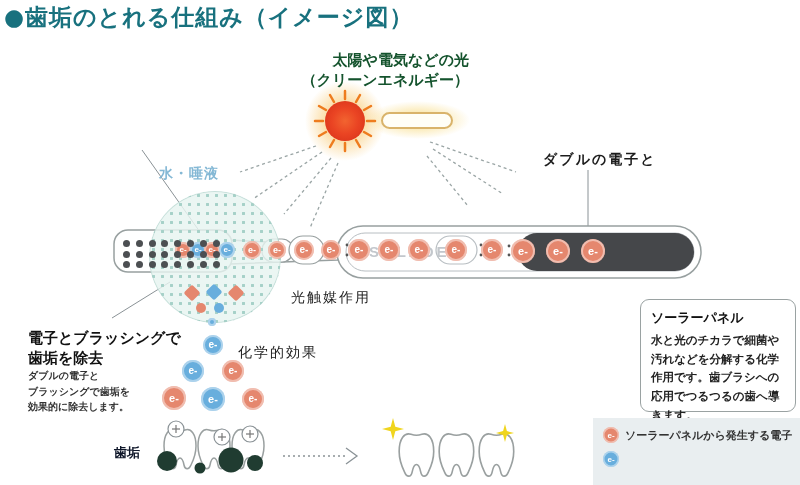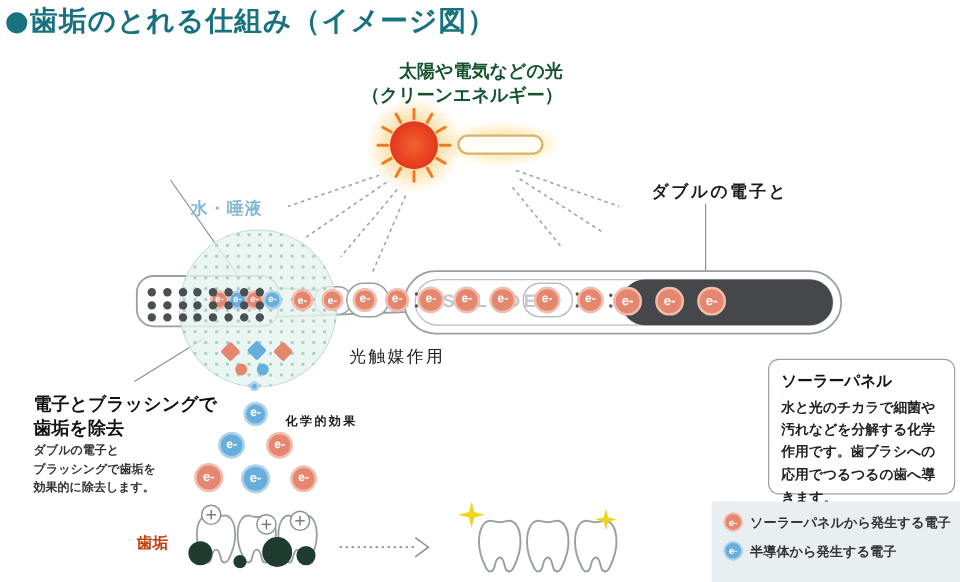--- a/index.html
+++ b/index.html
@@ -8,27 +8,27 @@
   .abs{position:absolute;}
   .pagetitle{left:4px;top:2px;font-family:"DejaVu Serif",serif;font-weight:bold;
              font-size:23px;color:#18717e;letter-spacing:1px;white-space:nowrap;}
   .light-label{left:274px;top:50px;width:195px;text-align:right;font-weight:bold;
                font-size:15px;line-height:1.35;color:#14532d;white-space:pre-line;}
   .tio2{left:54px;top:121px;font-weight:bold;font-size:15px;color:#1c1c1c;white-space:nowrap;}
   .tio2 sub{font-size:10px;}
   .water{left:159px;top:165px;font-weight:bold;font-size:14px;color:#84b8d5;letter-spacing:1px;}
   .solar{left:543px;top:151px;font-weight:bold;font-size:14px;letter-spacing:2px;color:#1c1c1c;}
   .photocat{left:260px;top:289px;font-weight:normal;font-size:14px;letter-spacing:2px;color:#1c1c1c;margin-left:31px;}
-  .chem{left:238px;top:344px;font-weight:bold;font-size:10px;letter-spacing:2px;color:#1c1c1c;}
+  .chem{left:238px;top:344px;font-weight:normal;font-size:14px;letter-spacing:2px;color:#1c1c1c;}
   .ebrush{left:28px;top:328px;font-weight:bold;font-size:15px;line-height:1.35;
           color:#111;white-space:pre-line;}
   .ebrush-note{left:28px;top:368px;font-size:10px;font-weight:600;line-height:1.55;
                color:#333;white-space:pre-line;}
   .cleanlbl{left:379px;top:390px;font-weight:bold;font-size:13.5px;color:#111;}
-  .plaquelbl{left:114px;top:444px;font-weight:bold;font-size:13px;color:#c2410c;}
+  .plaquelbl{left:114px;top:444px;font-weight:bold;font-size:13px;color:#0f172a;}
   .brand{left:369px;top:243px;font-weight:bold;font-size:15px;letter-spacing:3px;
          color:#c3c7cc;z-index:2;}
   .saliva{left:149px;top:191px;width:132px;height:132px;border-radius:50%;z-index:2;
           background-color:rgba(231,244,240,0.82);
           background-image:radial-gradient(circle,#a6d1c8 1.4px,rgba(0,0,0,0) 1.6px);
           background-size:9px 9px;
           box-shadow:inset 0 0 0 1px rgba(170,205,198,0.55);}
   #base-svg{left:0;top:0;z-index:1;}
   #fx-layer{left:0;top:0;width:800px;height:485px;z-index:3;pointer-events:none;}
   .electron{position:absolute;border-radius:50%;display:flex;align-items:center;
@@ -250,17 +250,16 @@
     <p>水と光のチカラで細菌や汚れなどを分解する化学作用です。歯ブラシへの応用でつるつるの歯へ導きます。</p>
   </div>
 
   <div class="abs legend">
     <div class="legend-row">
       <div class="legend-dot c-o">e-</div>
       <div class="legend-label">ソーラーパネルから発生する電子</div>
     </div>
     <div class="legend-row">
       <div class="legend-dot c-b">e-</div>
-      <div class="legend-label">半導体から発生する電子</div>
     </div>
   </div>
 
 </div>
 
 </body></html>

